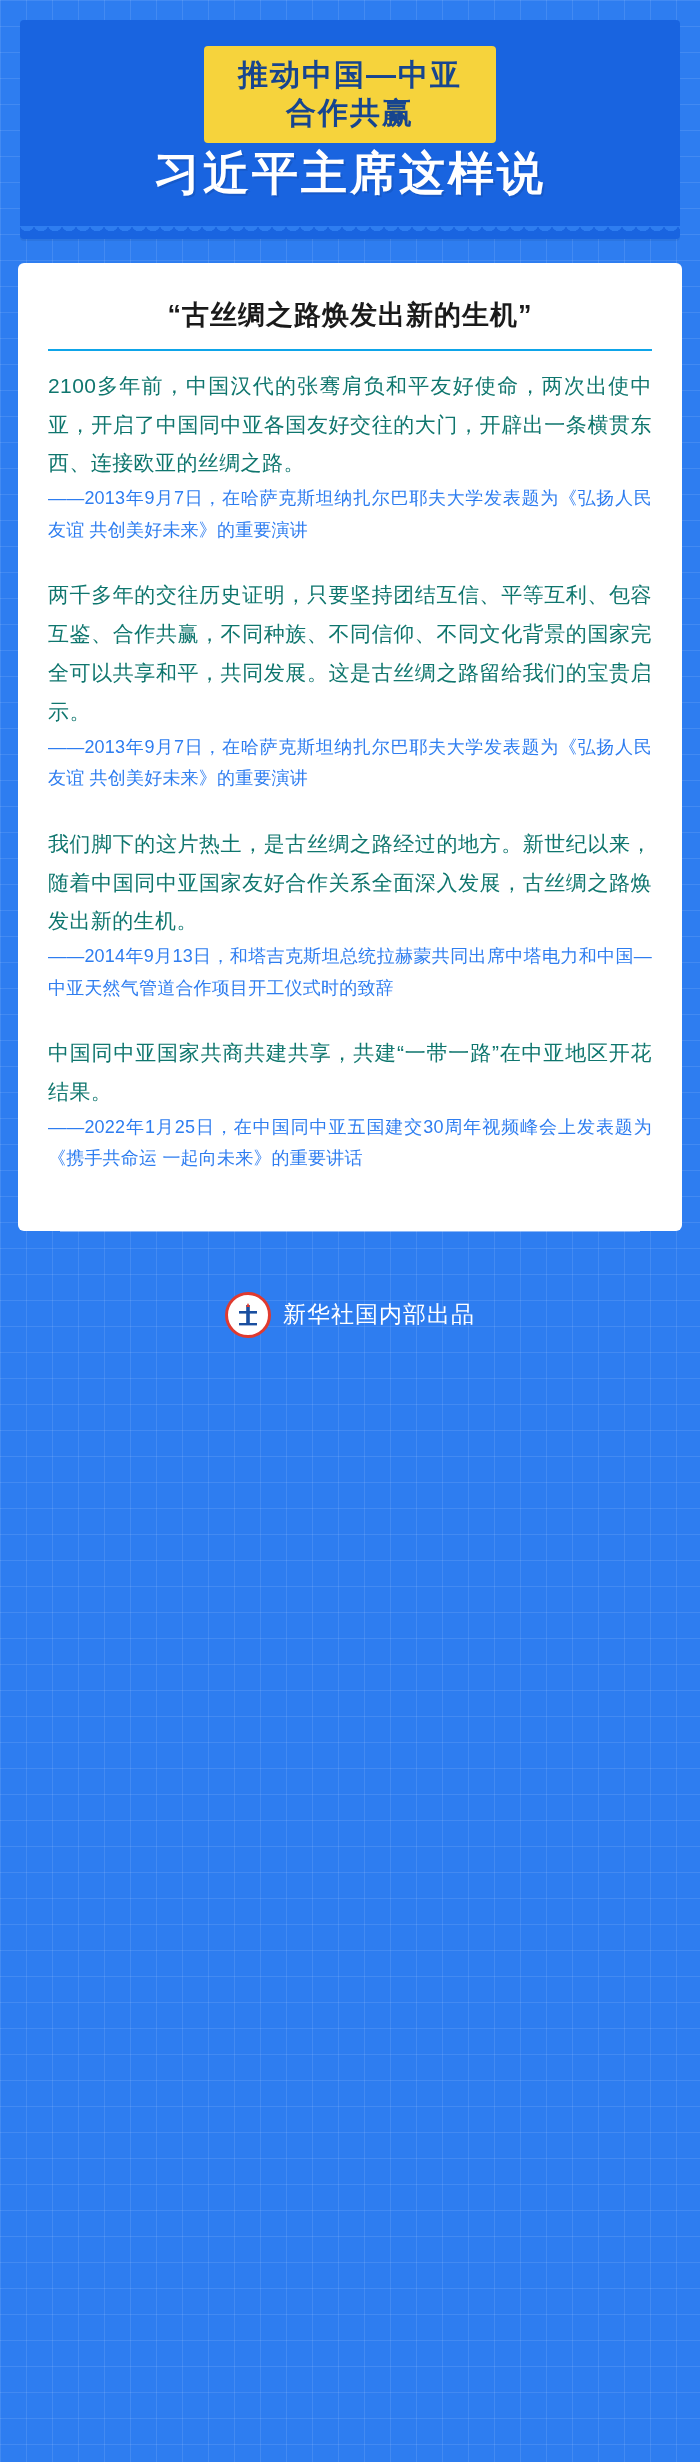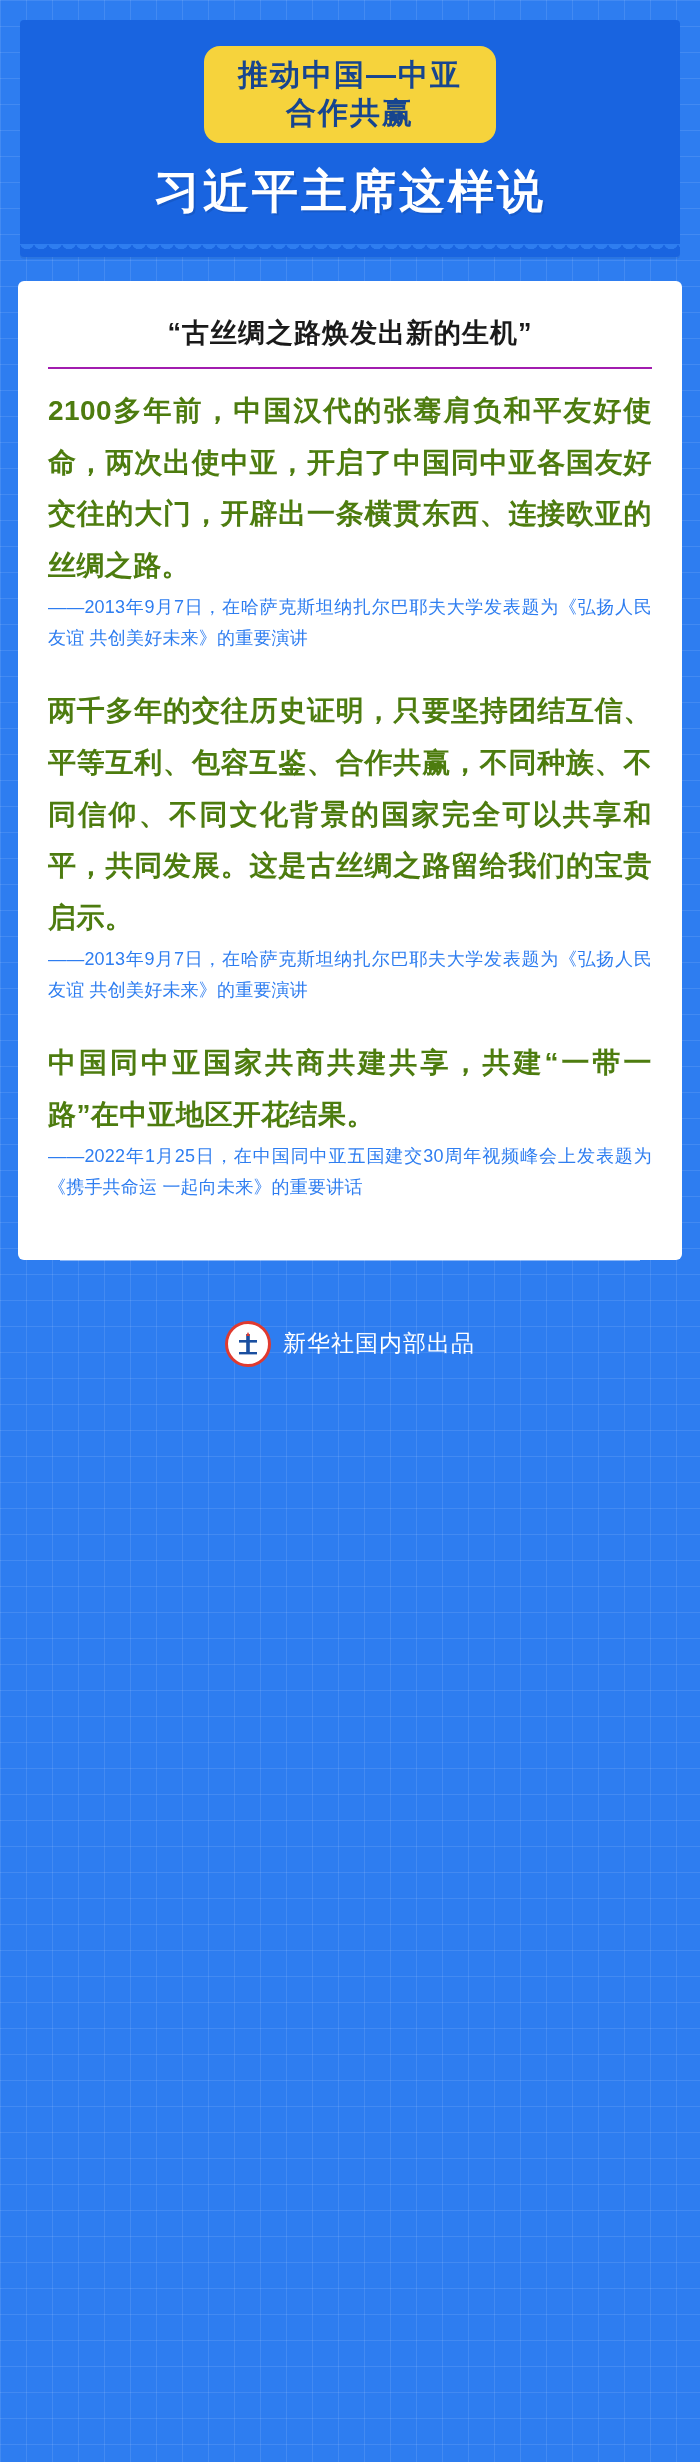--- a/index.html
+++ b/index.html
@@ -48,26 +48,25 @@
       radial-gradient(circle at 7px -2px, #2e7df0 7px, transparent 7.5px) 0 100% / 14px 14px repeat-x;
   }
   .header-ribbon {
     display: inline-block;
     background: #f6d33c;
     color: #17458f;
     font-size: 30px;
     font-weight: bold;
     line-height: 1.28;
     padding: 10px 34px;
-    border-radius: 16px;
+    border-radius: 4px;
     letter-spacing: 2px;
   }
   .header-ribbon .l2 { display: block; }
   .header-title {
-    margin-top: 18px;
     color: #ffffff;
     font-size: 46px;
     font-weight: bold;
     letter-spacing: 3px;
     text-shadow: 2px 2px 0 rgba(0,0,0,0.10);
   }
 
   
   .card {
     position: relative;
@@ -77,30 +76,29 @@
     padding: 34px 30px 26px 30px;
   }
   .card-title {
     text-align: center;
     color: #1a1a1a;
     font-size: 27px;
     font-weight: bold;
     letter-spacing: 1px;
     padding-bottom: 16px;
     margin-bottom: 16px;
-    border-bottom: 2px solid #a21caf;
+    border-bottom: 2px solid #0ea5e9;
   }
   .quote-block { margin-bottom: 30px; }
   .quote-text {
-    color: #4d7c0f;
-    font-size: 28px;
+    color: #0f766e;
+    font-size: 21px;
     line-height: 1.85;
     text-align: justify;
     letter-spacing: 0.4px;
-    font-weight: bold;
   }
   .quote-source {
     color: #2e7df0;
     font-size: 18px;
     line-height: 1.75;
     text-align: justify;
     margin-top: 0;
     letter-spacing: 0.2px;
   }
 
@@ -156,20 +154,24 @@
       <div class="quote-text">2100多年前，中国汉代的张骞肩负和平友好使命，两次出使中亚，开启了中国同中亚各国友好交往的大门，开辟出一条横贯东西、连接欧亚的丝绸之路。</div>
       <div class="quote-source">——2013年9月7日，在哈萨克斯坦纳扎尔巴耶夫大学发表题为《弘扬人民友谊 共创美好未来》的重要演讲</div>
     </div>
 
     <div class="quote-block">
       <div class="quote-text">两千多年的交往历史证明，只要坚持团结互信、平等互利、包容互鉴、合作共赢，不同种族、不同信仰、不同文化背景的国家完全可以共享和平，共同发展。这是古丝绸之路留给我们的宝贵启示。</div>
       <div class="quote-source">——2013年9月7日，在哈萨克斯坦纳扎尔巴耶夫大学发表题为《弘扬人民友谊 共创美好未来》的重要演讲</div>
     </div>
 
 
+    <div class="quote-block">
+      <div class="quote-text">我们脚下的这片热土，是古丝绸之路经过的地方。新世纪以来，随着中国同中亚国家友好合作关系全面深入发展，古丝绸之路焕发出新的生机。</div>
+      <div class="quote-source">——2014年9月13日，和塔吉克斯坦总统拉赫蒙共同出席中塔电力和中国—中亚天然气管道合作项目开工仪式时的致辞</div>
+    </div>
 
     <div class="quote-block">
     </div>
 
     <div class="quote-block">
       <div class="quote-text">中国同中亚国家共商共建共享，共建“一带一路”在中亚地区开花结果。</div>
       <div class="quote-source">——2022年1月25日，在中国同中亚五国建交30周年视频峰会上发表题为《携手共命运 一起向未来》的重要讲话</div>
     </div>
   </div>
 

